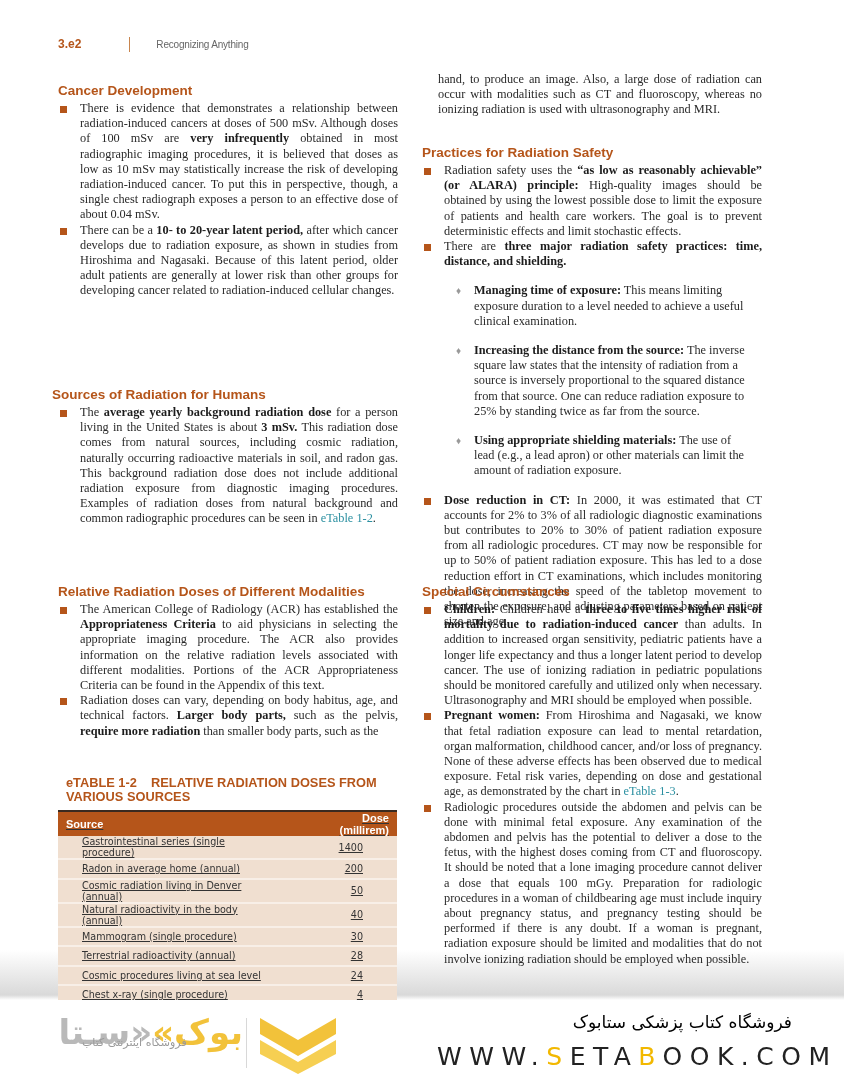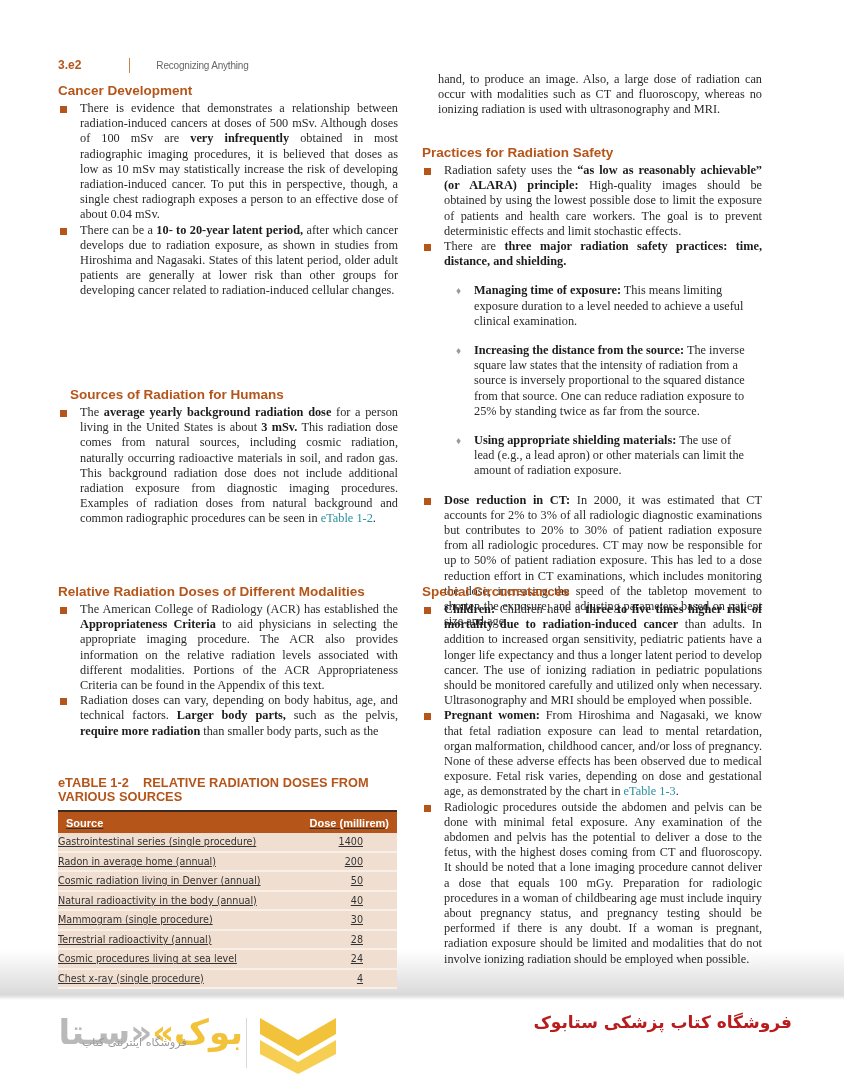--- a/index.html
+++ b/index.html
@@ -1,77 +1,77 @@
 <!DOCTYPE html>
 <html><head>
 <meta charset="utf-8">
 <style>
   html, body { margin:0; padding:0; }
   body { width:844px; height:1080px; background:#ffffff; position:relative; overflow:hidden;
          font-family:"Liberation Serif", serif; color:#2a2a2a; }
   .page { position:absolute; left:0; top:0; width:844px; height:1000px; overflow:hidden;
           background:linear-gradient(to bottom, #ffffff 0, #ffffff 950px, #d9d9d9 995px, #ffffff 1000px); }
   .running-head { position:absolute; left:58px; top:36px; height:16px; display:flex; align-items:center;
-                  font-family:"Liberation Sans", sans-serif;margin-top:21px; }
+                  font-family:"Liberation Sans", sans-serif; }
   .page-num { color:#b5551a; font-weight:bold; font-size:12px; }
   .head-sep { width:1px; height:15px; background:#c8854e; margin:0 26px 0 48px; }
   .head-title { color:#666; font-size:10px; letter-spacing:-0.2px; }
 
   h2.sec { font-family:"Liberation Sans", sans-serif; color:#b5551a; font-size:13.5px; font-weight:bold;
            margin:0; position:absolute; white-space:nowrap; }
   .block { position:absolute; font-size:12.3px; line-height:15.2px; text-align:justify; }
   .bullet { position:relative; padding-left:22px; margin:0; }
   .bullet::before { content:""; position:absolute; left:2px; top:5px; width:7px; height:7px; background:#b5551a; }
   .sub { position:relative; padding-left:38px; margin:14px; text-align:left; }
   .sub::before { content:"\2666"; position:absolute; left:20px; top:0; color:#9a9a9a; font-size:10px; }
   .link { color:#2a8fa0; }
   b { color:#1c1c1c; }
 
-  .table-title { position:absolute; left:58px; top:776px; width:340px; font-family:"Liberation Sans", sans-serif;
+  .table-title { position:absolute; left:66px; top:776px; width:340px; font-family:"Liberation Sans", sans-serif;
                  color:#b5551a; font-weight:bold; font-size:12.8px; line-height:14px; }
   table.etable { position:absolute; left:58px; top:810px; width:339px; border-collapse:collapse;
                  font-family:"DejaVu Sans", sans-serif; font-size:9.6px; color:#333;text-decoration:underline; }
   table.etable th { background:#b5551a; color:#fff; text-align:left; height:21px; padding:0 8px;
                     font-family:"Liberation Sans", sans-serif; font-size:11px; border-top:2px solid #3a2a20; }
   table.etable th.dose { text-align:right; }
-  table.etable td { background:#f0dfd0; height:17.5px; padding:0 0; border-bottom:2px solid #f8efe7; }
+  table.etable td { background:#f0dfd0; height:17.5px; padding:0 24px; border-bottom:2px solid #f8efe7; }
   table.etable td.dose { text-align:right; padding-right:34px; }
 
   .footer { position:absolute; left:0; top:1000px; width:844px; height:80px; background:#fff; }
   .logo-wrap { position:absolute; left:68px; top:12px; width:270px; height:60px; }
   .logo-text { position:absolute; left:0; top:0; font-family:"DejaVu Sans", sans-serif; font-size:34px;
                font-weight:bold; color:#b9b9b9; letter-spacing:-2px; }
   .logo-text .accent { color:#f2c23a; }
   .logo-sub { position:absolute; left:14px; top:24px; font-family:"DejaVu Sans", sans-serif; font-size:11px; color:#9a9a9a; }
   .logo-divider { position:absolute; left:178px; top:6px; width:1px; height:50px; background:#d8d8d8; }
   .logo-chevron { position:absolute; left:190px; top:4px; }
   .store-name { position:absolute; right:52px; top:12px; font-family:"DejaVu Sans", sans-serif; font-size:17px;
-                color:#b91c1c; direction:rtl;font-weight:bold; }
+                color:#000000; direction:rtl; }
   .store-url { position:absolute; left:437px; top:42px; font-family:"DejaVu Sans", sans-serif; font-size:25px;
                letter-spacing:7.5px; color:#222; }
   .store-url .y { color:#f2b800; }
 </style>
 </head>
 <body>
 
 <div class="page">
 
   <div class="running-head">
     <span class="page-num">3.e2</span>
     <span class="head-sep"></span>
     <span class="head-title">Recognizing Anything</span>
   </div>
 
   <h2 class="sec" style="left:58px; top:83px;">Cancer Development</h2>
   <div class="block" style="left:58px; top:101px; width:340px;">
     <p class="bullet"><span>There is evidence that demonstrates a relationship between radiation-induced cancers at doses of 500 mSv. Although doses of 100 mSv are </span><b>very infrequently</b><span> obtained in most radiographic imaging procedures, it is believed that doses as low as 10 mSv may statistically increase the risk of developing radiation-induced cancer. To put this in perspective, though, a single chest radiograph exposes a person to an effective dose of about 0.04 mSv.</span></p>
-    <p class="bullet"><span>There can be a </span><b>10- to 20-year latent period,</b><span> after which cancer develops due to radiation exposure, as shown in studies from Hiroshima and Nagasaki. States of this latent period, older adult patients are generally at lower risk than other groups for developing cancer related to radiation-induced cellular changes.</span></p>
+    <p class="bullet"><span>There can be a </span><b>10- to 20-year latent period,</b><span> after which cancer develops due to radiation exposure, as shown in studies from Hiroshima and Nagasaki. Because of this latent period, older adult patients are generally at lower risk than other groups for developing cancer related to radiation-induced cellular changes.</span></p>
   </div>
 
-  <h2 class="sec" style="left:70px; top:387px;">Sources of Radiation for Humans</h2>
+  <h2 class="sec" style="left:52px; top:387px;">Sources of Radiation for Humans</h2>
   <div class="block" style="left:58px; top:405px; width:340px;">
     <p class="bullet"><span>The </span><b>average yearly background radiation dose</b><span> for a person living in the United States is about </span><b>3 mSv.</b><span> This radiation dose comes from natural sources, including cosmic radiation, naturally occurring radioactive materials in soil, and radon gas. This background radiation dose does not include additional radiation exposure from diagnostic imaging procedures. Examples of radiation doses from natural background and common radiographic procedures can be seen in </span><span class="link">eTable 1-2</span><span>.</span></p>
   </div>
 
   <h2 class="sec" style="left:58px; top:584px;">Relative Radiation Doses of Different Modalities</h2>
   <div class="block" style="left:58px; top:602px; width:340px;">
     <p class="bullet"><span>The American College of Radiology (ACR) has established the </span><b>Appropriateness Criteria</b><span> to aid physicians in selecting the appropriate imaging procedure. The ACR also provides information on the relative radiation levels associated with different modalities. Portions of the ACR Appropriateness Criteria can be found in the Appendix of this text.</span></p>
     <p class="bullet"><span>Radiation doses can vary, depending on body habitus, age, and technical factors. </span><b>Larger body parts,</b><span> such as the pelvis, </span><b>require more radiation</b><span> than smaller body parts, such as the</span></p>
   </div>
 
@@ -147,13 +147,16 @@
       <span class="accent">بوک»</span><span>«سـتا</span>
     </div>
     <div class="logo-sub" dir="rtl">فروشگاه اینترنتی کتاب</div>
     <div class="logo-divider"></div>
     <svg class="logo-chevron" width="80" height="58" viewBox="0 0 80 58">
       <polygon points="2,2 40,24 78,2 78,18 40,40 2,18" fill="#f2c23a"></polygon>
       <polygon points="2,24 40,46 78,24 78,38 40,58 2,38" fill="#f6cf52"></polygon>
     </svg>
   </div>
   <div class="store-name">فروشگاه کتاب پزشکی ستابوک</div>
+  <div class="store-url">
+    <span>WWW.</span><span class="y">S</span><span>ETA</span><span class="y">B</span><span>OOK.COM</span>
+  </div>
 </div>
 
 </body></html>

